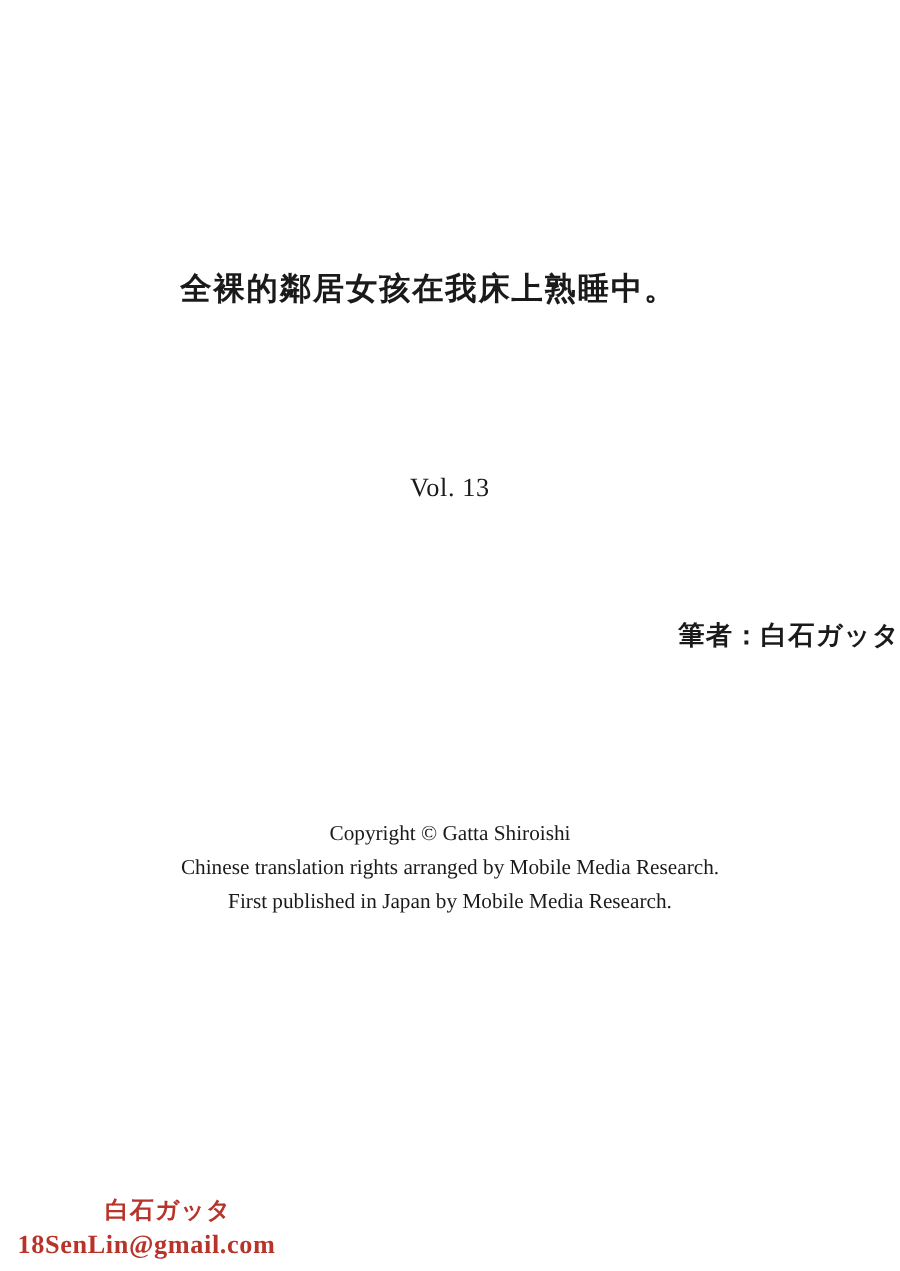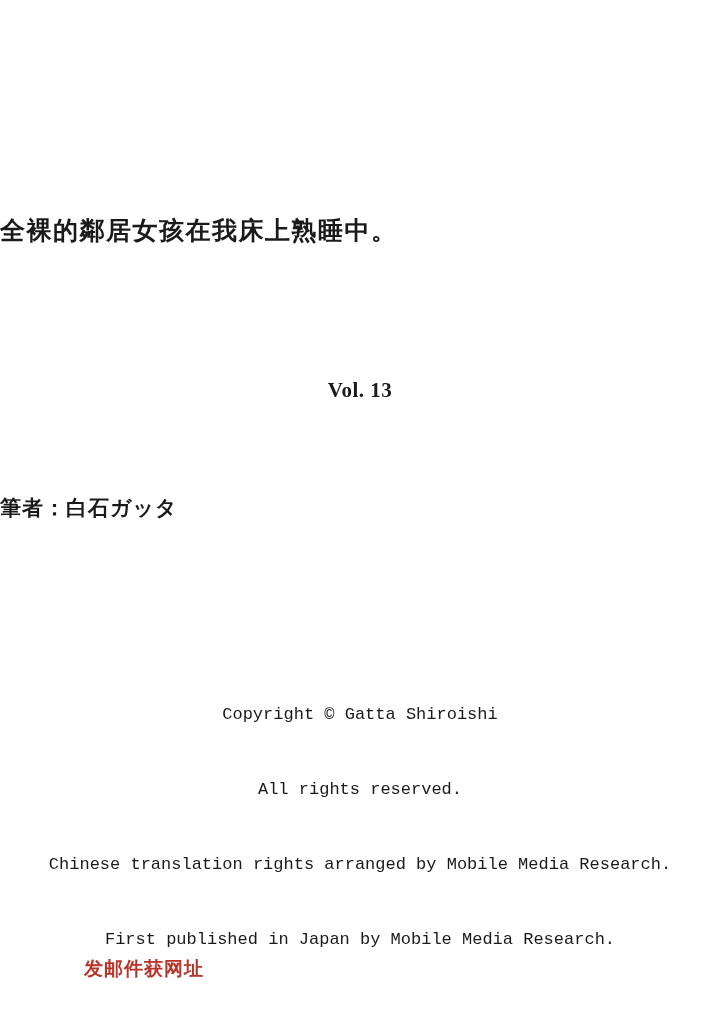--- a/index.html
+++ b/index.html
@@ -19,67 +19,66 @@
     position: absolute;
     inset: 0;
     width: 720px;
     height: 1017px;
   }
   .title-block {
     position: absolute;
     top: 206px;
     left: 0;
     width: 686px;
-    text-align: left;
+    text-align: center;
   }
   .title-line {
     font-family: "DejaVu Sans", "Liberation Sans", sans-serif;
     font-size: 25px;
     font-weight: 700;
     letter-spacing: 1.5px;
     line-height: 50px;
     color: #1a1a1a;
   }
   .volume {
     position: absolute;
     top: 378px;
     left: 0;
     width: 720px;
     text-align: center;
     font-family: "Liberation Serif", serif;
     font-size: 21px;
-    font-weight: 700;
+    font-weight: 400;
     letter-spacing: 0.5px;
     color: #1a1a1a;
   }
   .author {
     position: absolute;
     top: 494px;
     left: 0;
     width: 720px;
-    text-align: left;
+    text-align: right;
     font-family: "DejaVu Sans", "Liberation Sans", sans-serif;
     font-size: 21px;
     font-weight: 700;
     letter-spacing: 1px;
     color: #1a1a1a;
   }
   .copyright {
     position: absolute;
     top: 653px;
     left: 0;
     width: 720px;
     text-align: center;
   }
   .copyright-line {
-    font-family: Liberation Mono, monospace;
+    font-family: Liberation Serif, serif;
     font-size: 17px;
     line-height: 27px;
     color: #1a1a1a;
-    margin-top: 48px;
   }
   .watermark {
     position: absolute;
     left: 14px;
     top: 955px;
     width: 320px;
   }
   .watermark-line1 {
     font-family: "DejaVu Sans", "Liberation Sans", sans-serif;
     font-size: 19px;
@@ -106,22 +105,22 @@
   <div class="title-block">
     <div class="title-line">全裸的鄰居女孩在我床上熟睡中。</div>
   </div>
 
   <div class="volume">Vol. 13</div>
 
   <div class="author">筆者：白石ガッタ</div>
 
   <div class="copyright">
     <div class="copyright-line">Copyright © Gatta Shiroishi</div>
-    <div class="copyright-line">All rights reserved.</div>
     <div class="copyright-line">Chinese translation rights arranged by Mobile Media Research.</div>
     <div class="copyright-line">First published in Japan by Mobile Media Research.</div>
   </div>
 
   <div class="watermark">
-    <div class="watermark-line1">发邮件获网址</div>
+    <div class="watermark-line1">白石ガッタ</div>
+    <div class="watermark-line2">18SenLin@gmail.com</div>
   </div>
 
 </div>
 
 </body></html>

